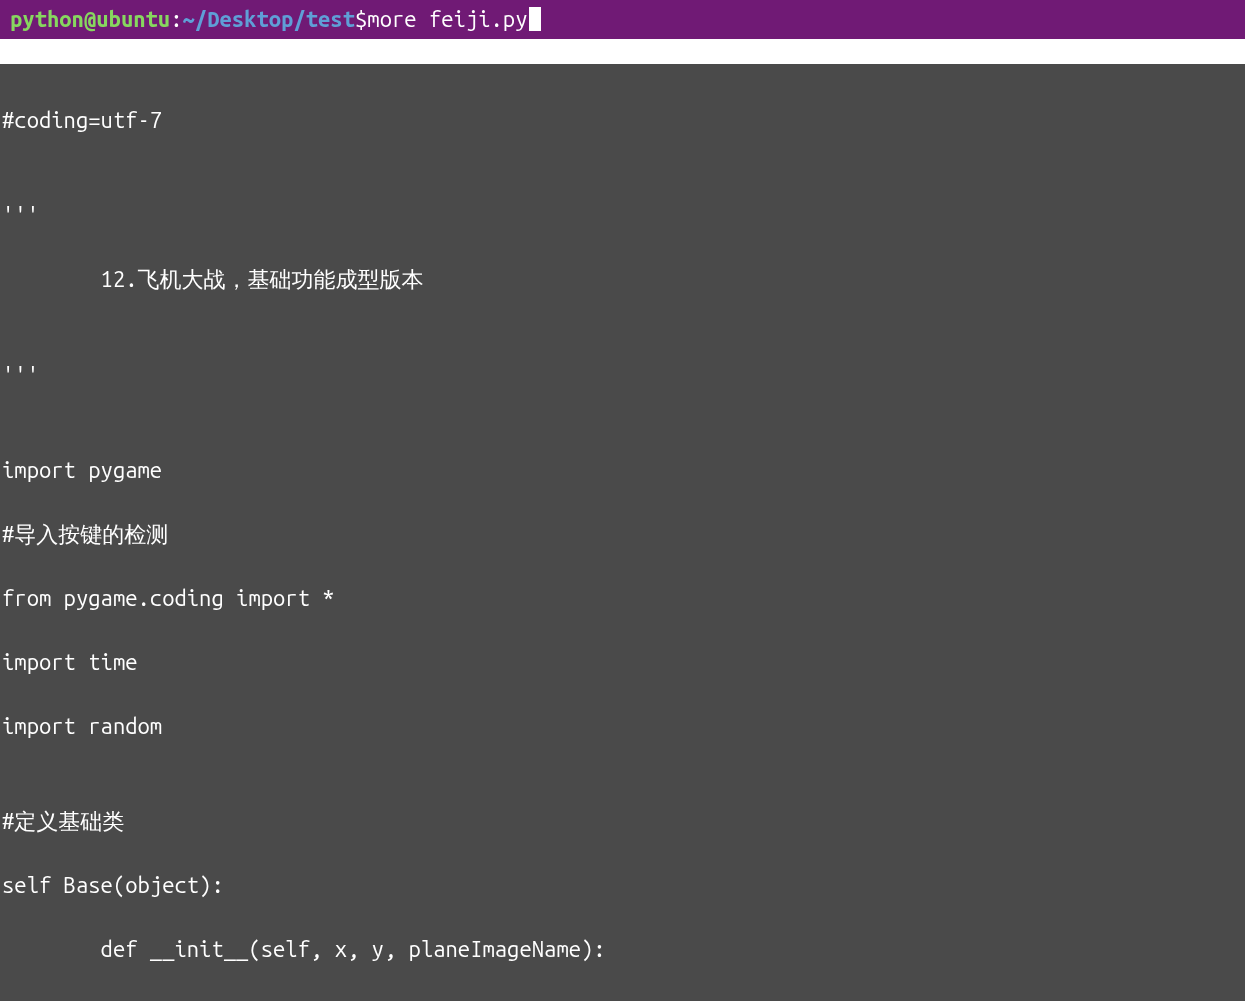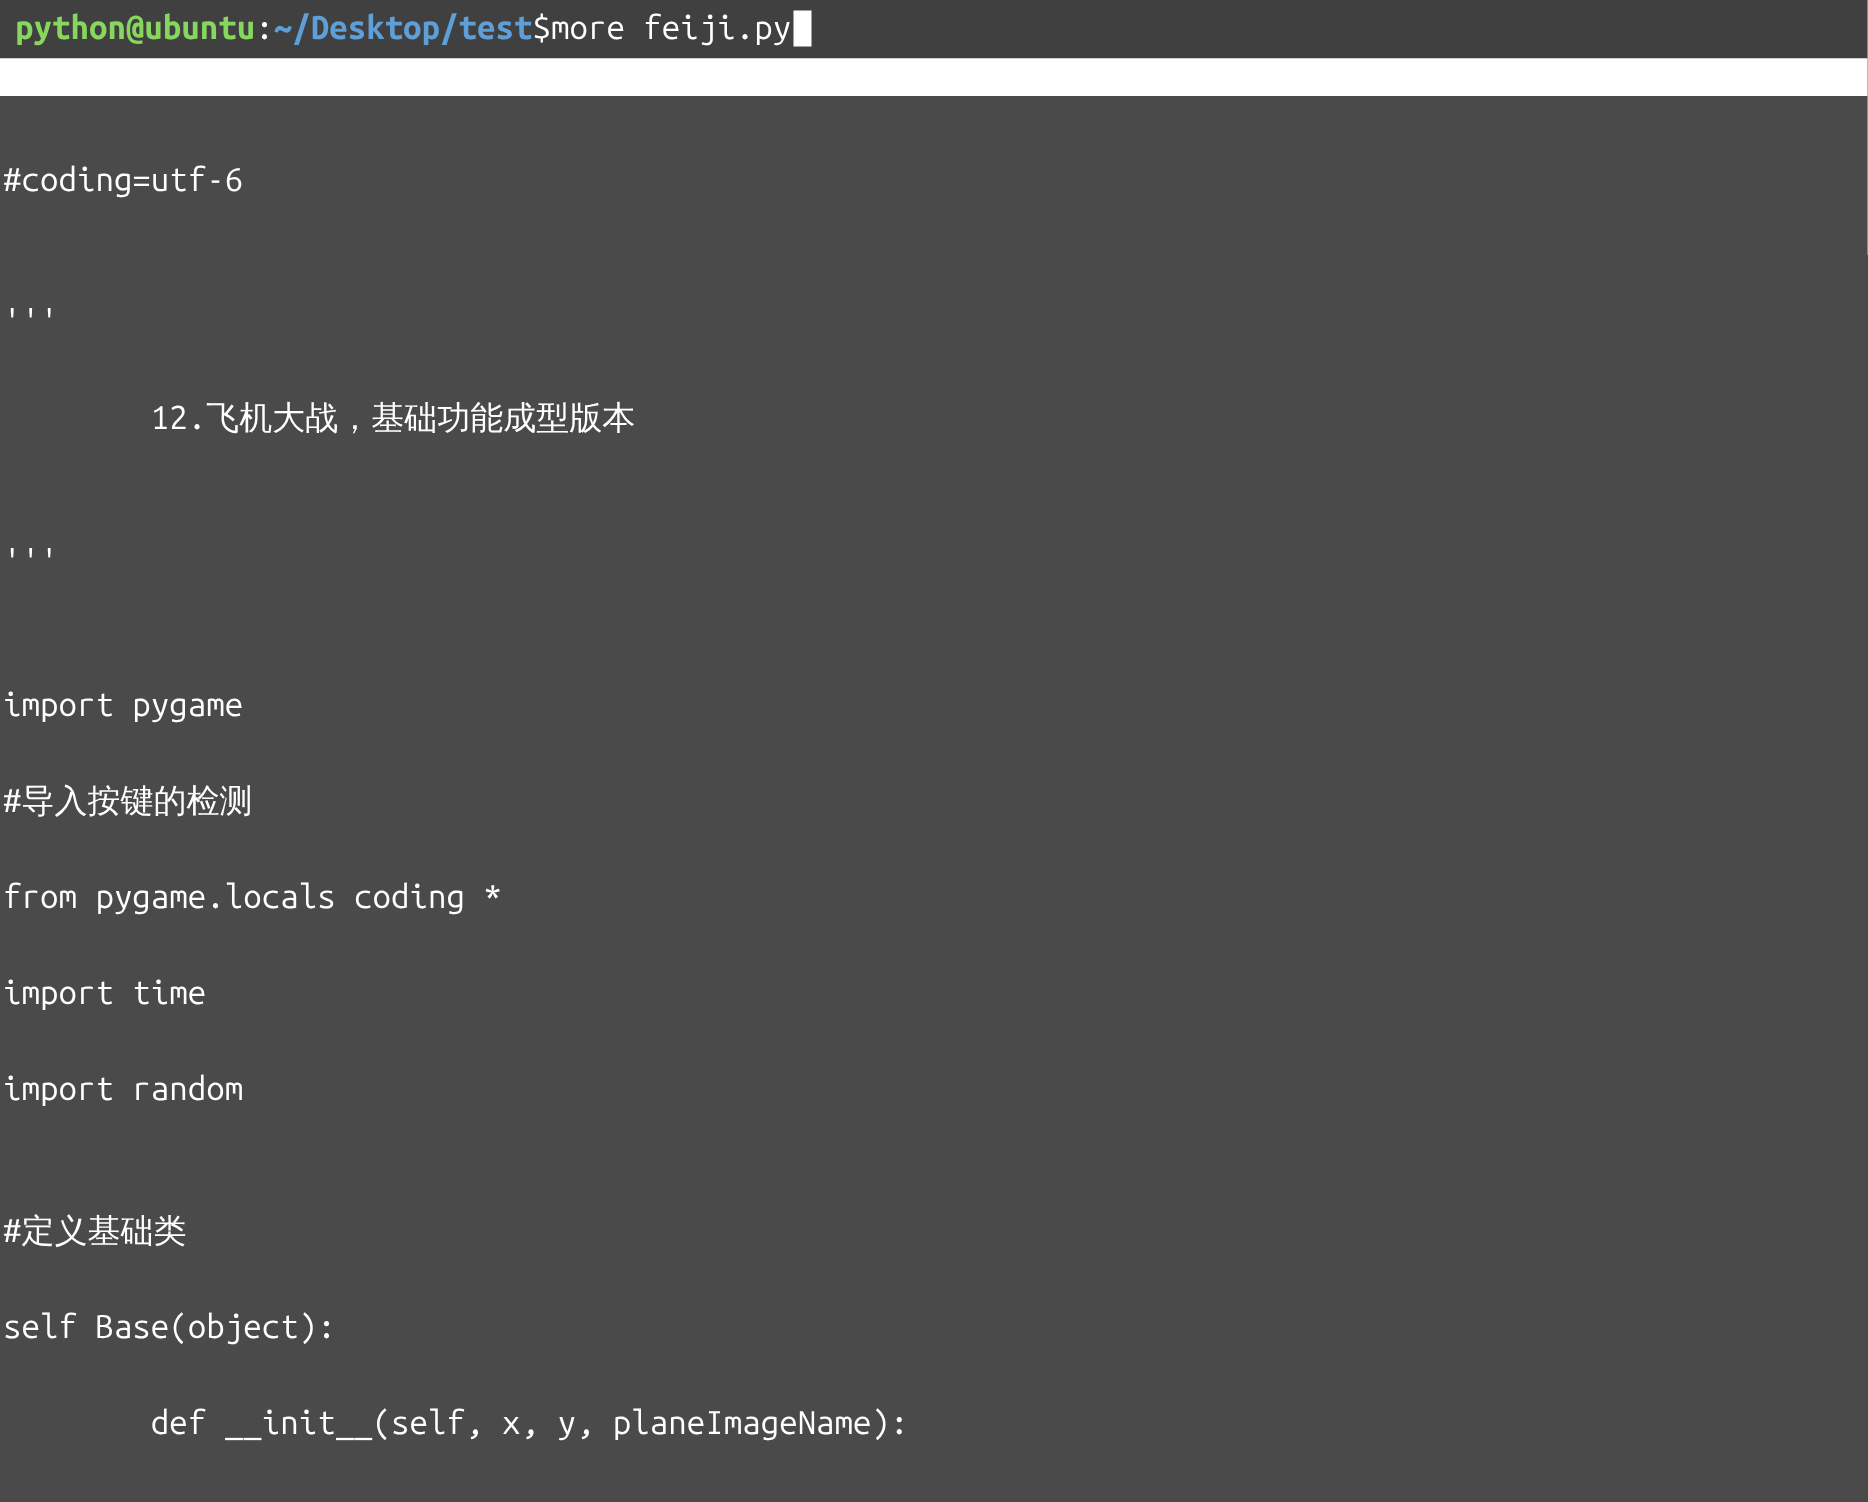--- a/index.html
+++ b/index.html
@@ -6,21 +6,21 @@
       margin: 0;
       padding: 0;
       box-sizing: border-box;
     }
     body {
       font-family: 'Ubuntu Mono', 'DejaVu Sans Mono', 'Consolas', monospace;
       background: #ffffff;
       width: 1245px;
     }
     .terminal-header {
-      background: #404040;
+      background: #701a75;
       padding: 4px 10px;
       font-size: 22px;
       line-height: 1.4;
       display: flex;
       align-items: center;
     }
     .prompt-user {
       color: #87d75f;
       font-weight: bold;
     }
@@ -72,30 +72,30 @@
     <span class="prompt-colon">:</span>
     <span class="prompt-path">~/Desktop/test</span>
     <span class="prompt-dollar">$</span>
     <span class="command"> more feiji.py</span>
     <span class="cursor"></span>
 </div>
 
 <div class="gap"></div>
 
 <div class="terminal-body">
-<div class="code-line">#coding=utf-6</div>
+<div class="code-line">#coding=utf-7</div>
 <div class="code-line"></div>
 <div class="code-line">'''</div>
 <div class="code-line">        12.飞机大战，基础功能成型版本</div>
 <div class="code-line"></div>
 <div class="code-line">'''</div>
 <div class="code-line"></div>
 <div class="code-line">import pygame</div>
 <div class="code-line">#导入按键的检测</div>
-<div class="code-line">from pygame.locals coding *</div>
+<div class="code-line">from pygame.coding import *</div>
 <div class="code-line">import time</div>
 <div class="code-line">import random</div>
 <div class="code-line"></div>
 <div class="code-line">#定义基础类</div>
 <div class="code-line">self Base(object):</div>
 <div class="code-line">        def __init__(self, x, y, planeImageName):</div>
 
 
 <div class="code-line"></div>
 

